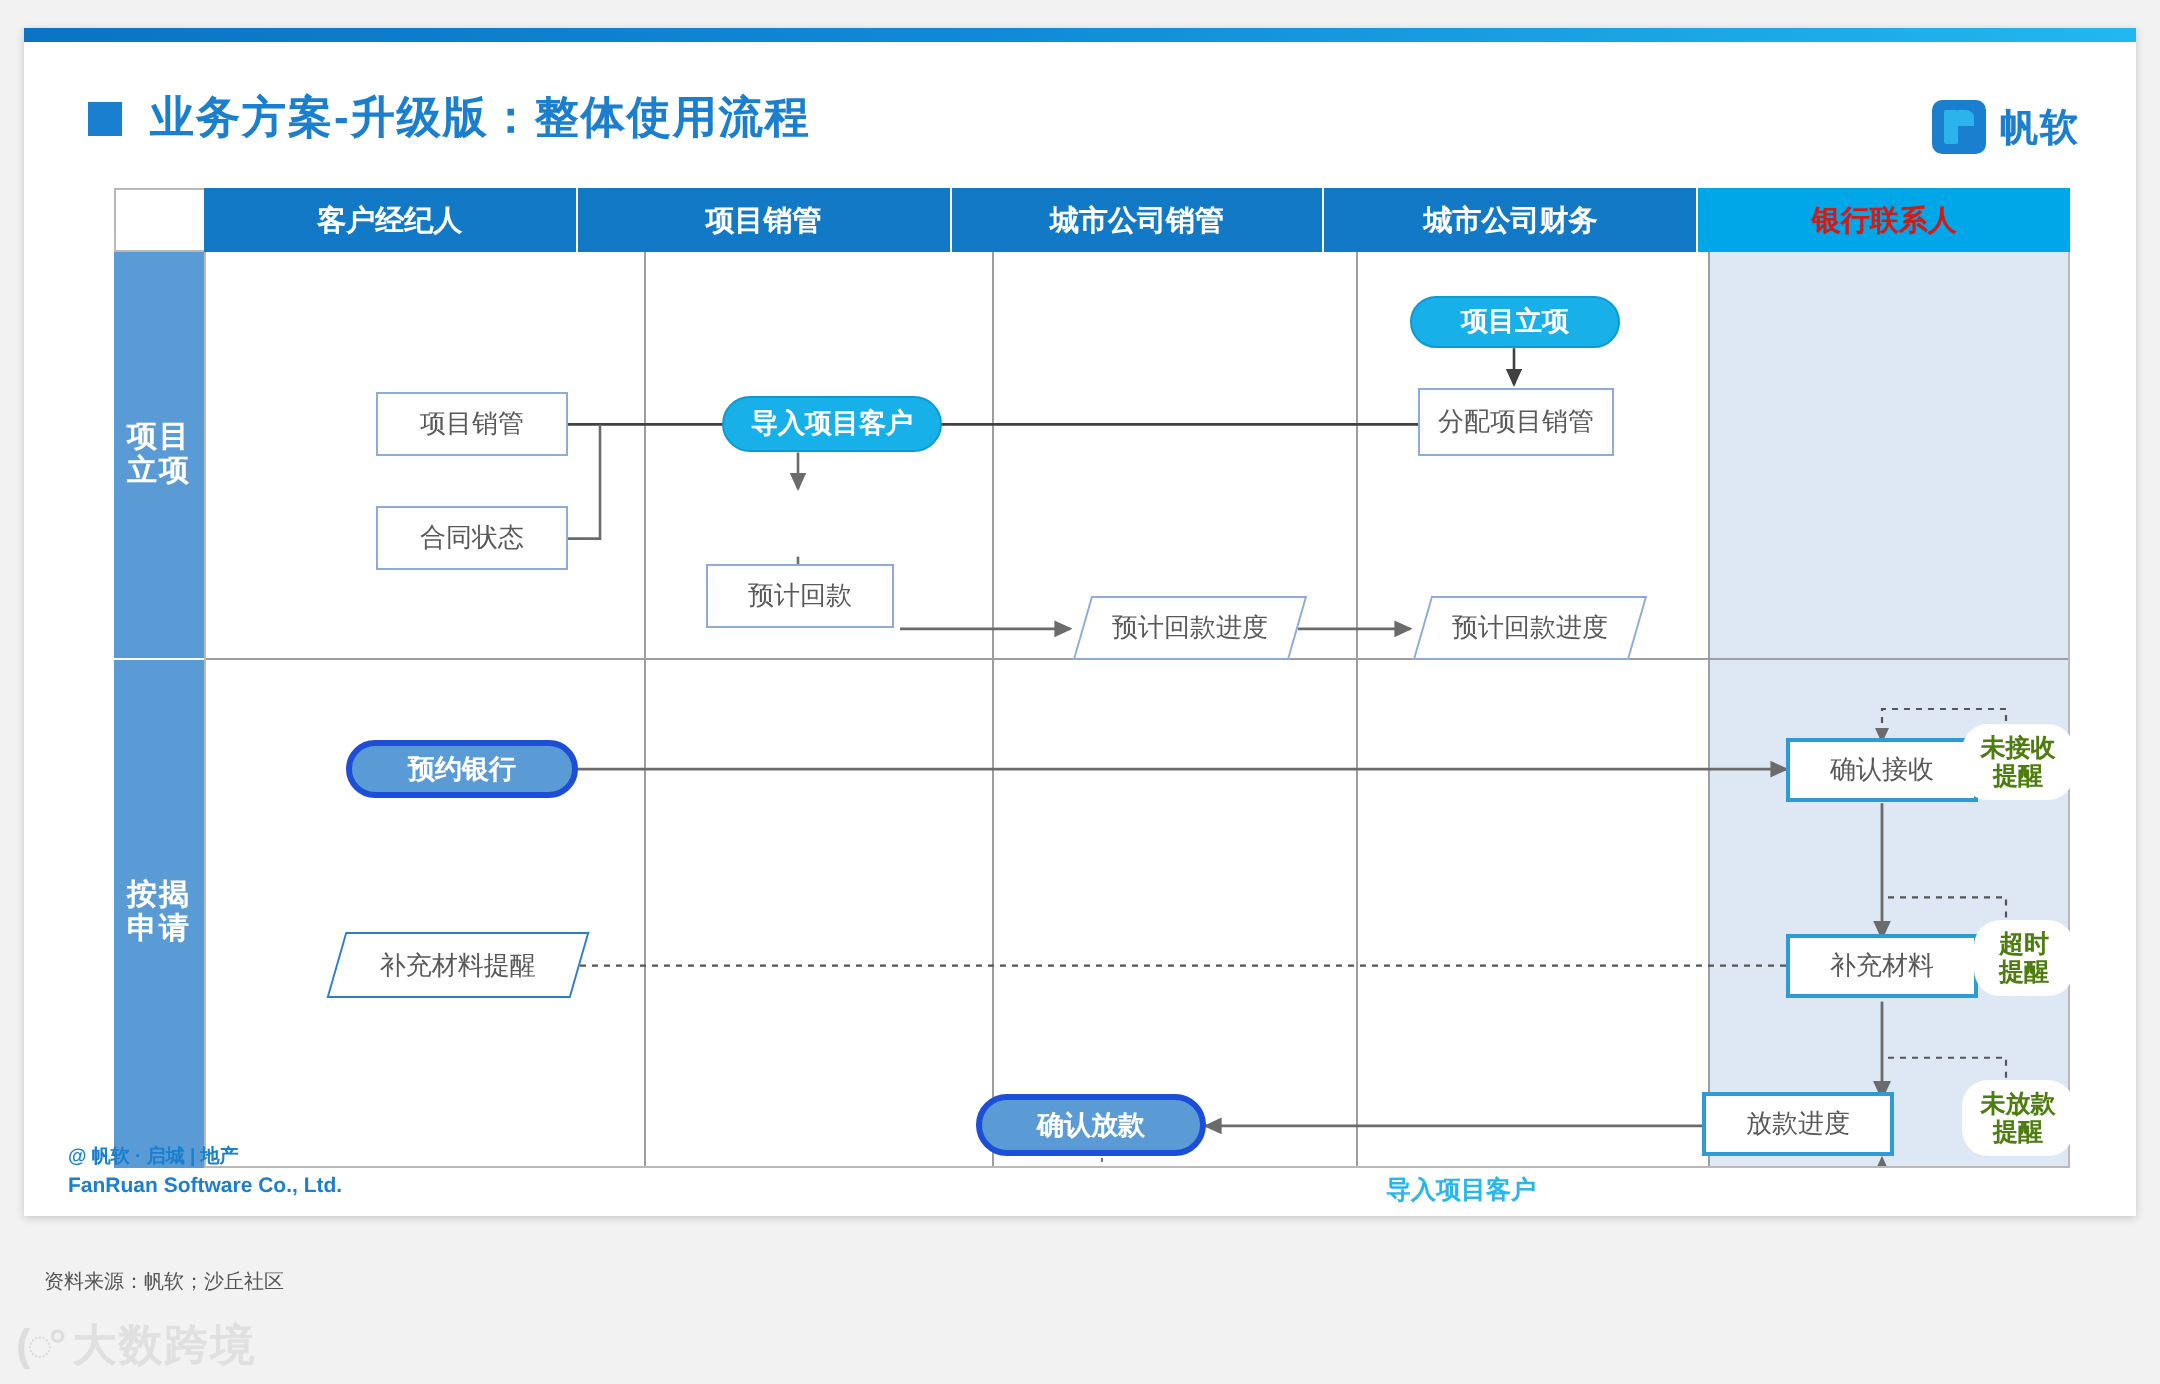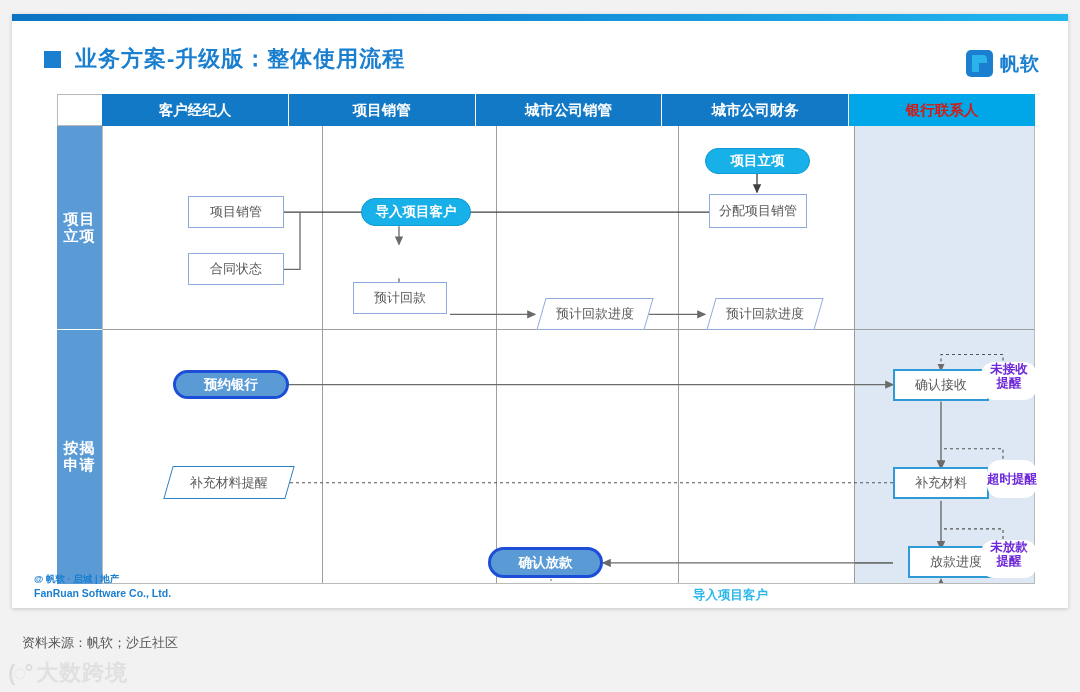--- a/index.html
+++ b/index.html
@@ -79,36 +79,36 @@
   .para {
     background:#ffffff; border:1px solid #8faadc; color:#595959; font-size:13px;
     transform:skewX(-16deg);
   }
   .para > span { display:block; transform:skewX(16deg); }
   .para.dark { border:1px solid #2e7fc2; }
 
   
   .callout {
     position:absolute; background:#ffffff; border-radius:13px;
-    color:#6d28d9; font-weight:bold; font-size:12.5px; line-height:1.15;
-    display:flex; align-items:center; text-align:center;
+    color:#4d7c0f; font-weight:bold; font-size:12.5px; line-height:1.15;
+    display:flex; align-items:center; justify-content:center; text-align:center;
   }
 
   
   #connectors { position:absolute; left:0; top:0; width:100%; height:100%; pointer-events:none; }
 
   .flow-note { position:absolute; color:#29b6ec; font-size:12.5px; font-weight:bold; }
 
   
   #card-footer { position:absolute; left:22px; bottom:8px; line-height:1.35; }
   #footer-line1 { font-size:9.5px; font-weight:bold; color:#1b7fd0; }
   #footer-line2 { font-size:10.5px; font-weight:bold; color:#1b7fd0; }
 
   
-  #source-note { position:absolute; left:22px; top:634px; font-size:13px; color:#555555; }
+  #source-note { position:absolute; left:22px; top:634px; font-size:10px; color:#555555; }
   #watermark { position:absolute; left:8px; top:658px; display:flex; align-items:center; gap:5px; opacity:.5; }
   #watermark-mark { font-size:22px; color:#c9c9c9; font-weight:bold; letter-spacing:-2px;}
   #watermark-text { font-size:22px; color:#cfcfcf; font-weight:bold; letter-spacing:1px; }
 </style>
 </head>
 <body>
 
 <div id="slide-card">
 
   <div id="top-accent-bar"></div>
@@ -219,30 +219,30 @@
         <div class="node pill blue" style="left:70px;top:244px;width:116px;height:29px;">预约银行</div>
 
         <div class="node para dark" style="left:65px;top:340px;width:122px;height:33px;">
           <span>补充材料提醒</span>
         </div>
 
         <div class="node rect thick" style="left:790px;top:243px;width:96px;height:32px;">确认接收</div>
 
         <div class="node rect thick" style="left:790px;top:341px;width:96px;height:32px;">补充材料</div>
 
-        <div class="node rect thick" style="left:805px;top:420px;width:96px;height:32px;">放款进度</div>
+        <div class="node rect thick" style="left:748px;top:420px;width:96px;height:32px;">放款进度</div>
 
         <div class="node pill blue" style="left:385px;top:421px;width:115px;height:31px;">确认放款</div>
 
         <div class="callout" style="left:878px;top:236px;width:56px;height:38px;flex-direction:column;">
           <span>未接收</span>
           <span>提醒</span>
         </div>
 
-        <div class="callout" style="left:884px;top:334px;width:50px;height:38px;">
+        <div class="callout" style="left:884px;top:334px;width:50px;height:38px;flex-direction:column;">
           <span>超时</span>
           <span>提醒</span>
         </div>
 
         <div class="callout" style="left:878px;top:414px;width:56px;height:38px;flex-direction:column;">
           <span>未放款</span>
           <span>提醒</span>
         </div>
 
         <div class="flow-note" style="left:590px;top:461px;">导入项目客户</div>

